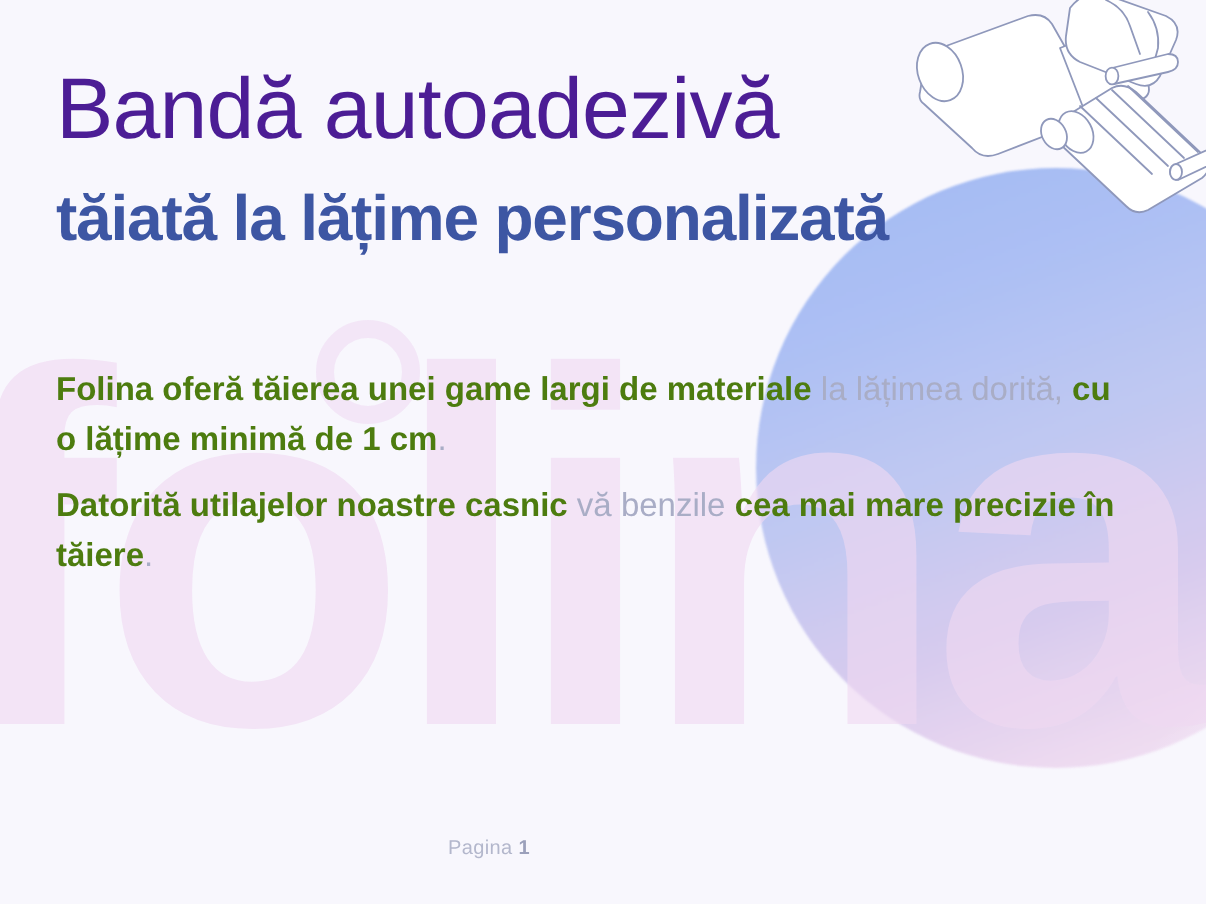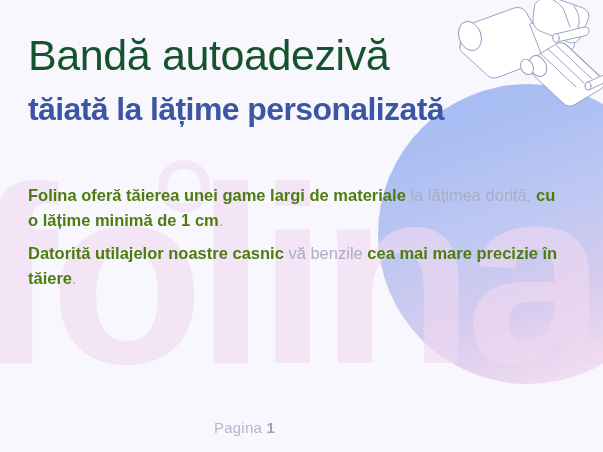--- a/index.html
+++ b/index.html
@@ -95,21 +95,21 @@
     position: absolute;
     left: 28px;
     top: 30px;
     width: 560px;
   }
   .hl-line1 {
     font-size: 43px;
     line-height: 50px;
     font-weight: 300;
     letter-spacing: -0.4px;
-    color: #14532d;
+    color: #4c1d95;
     white-space: nowrap;
   }
   .hl-line2 {
     font-size: 32px;
     line-height: 50px;
     font-weight: 700;
     letter-spacing: -0.6px;
     color: #3d56a3;
     white-space: nowrap;
     margin-top: 4px;
@@ -136,21 +136,21 @@
     margin-top: 26px;
   }
 
   
   #footer {
     position: absolute;
     left: 0;
     top: 419px;
     width: 489px;
     text-align: center;
-    font-size: 15px;
+    font-size: 10px;
     color: #b3b7cc;
     letter-spacing: 0.2px;
   }
   #footer .pg-num {
     font-weight: 700;
     color: #9ba0bb;
   }
 </style>
 </head>
 <body>

